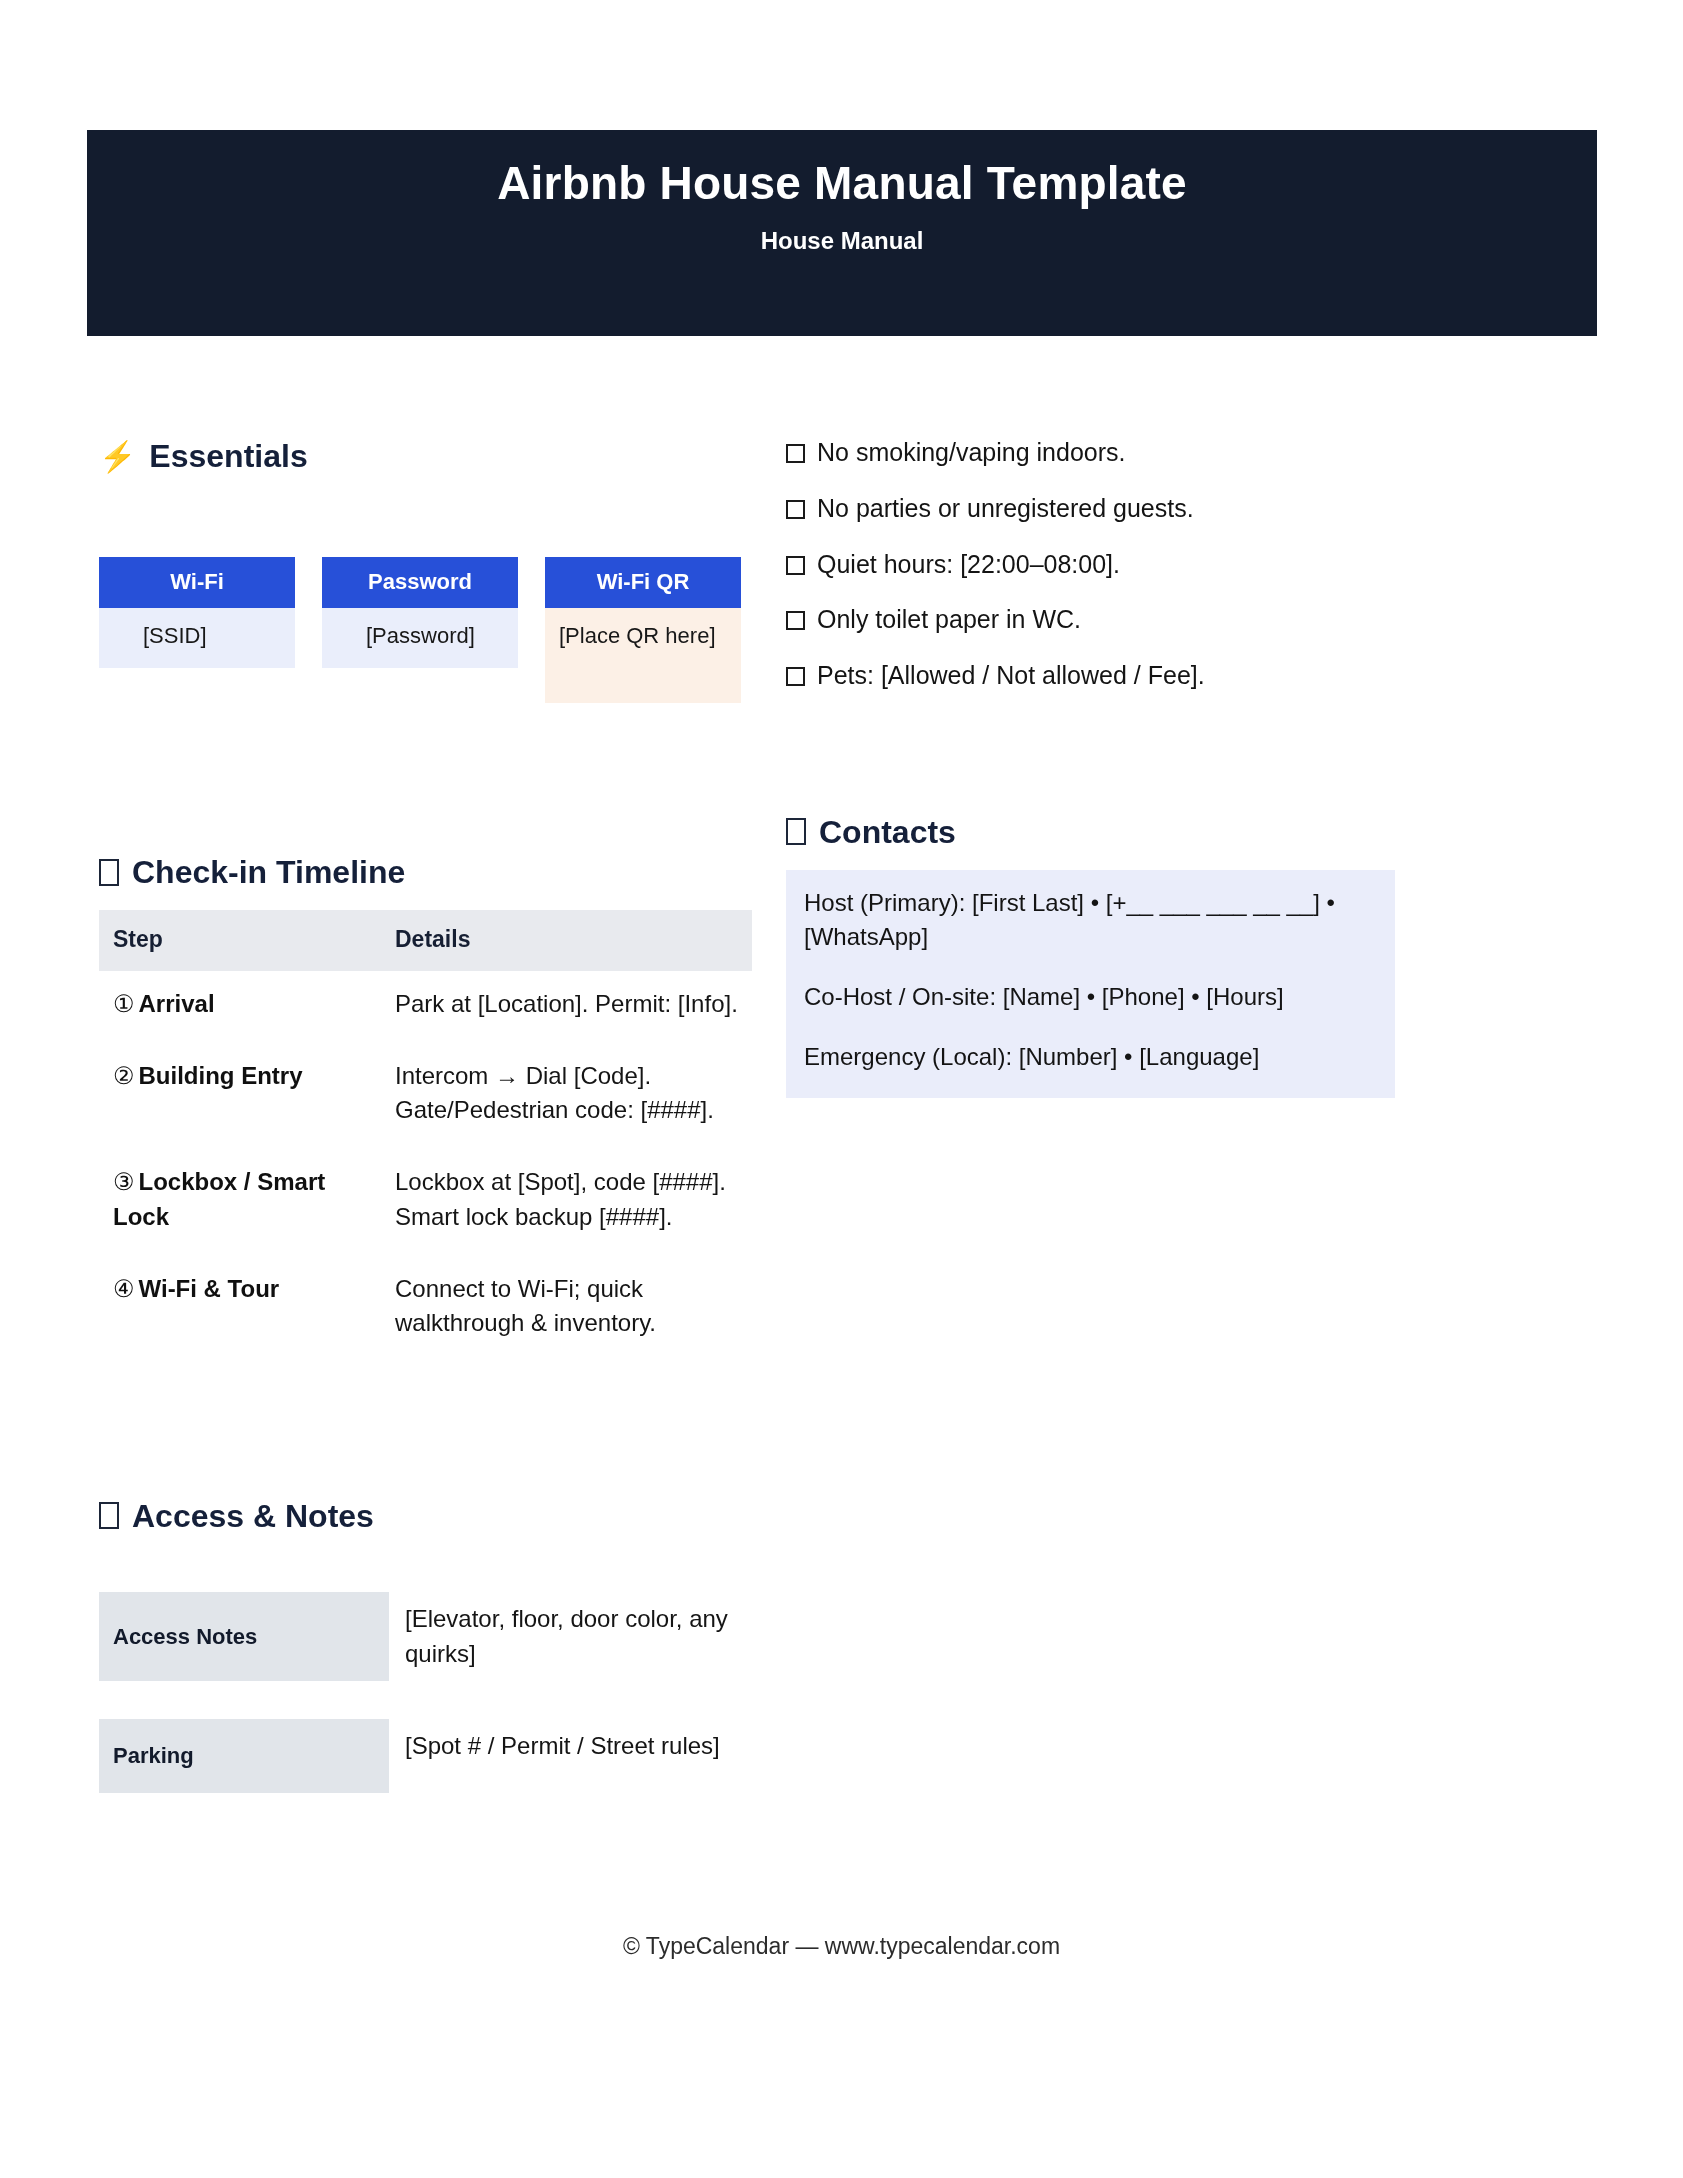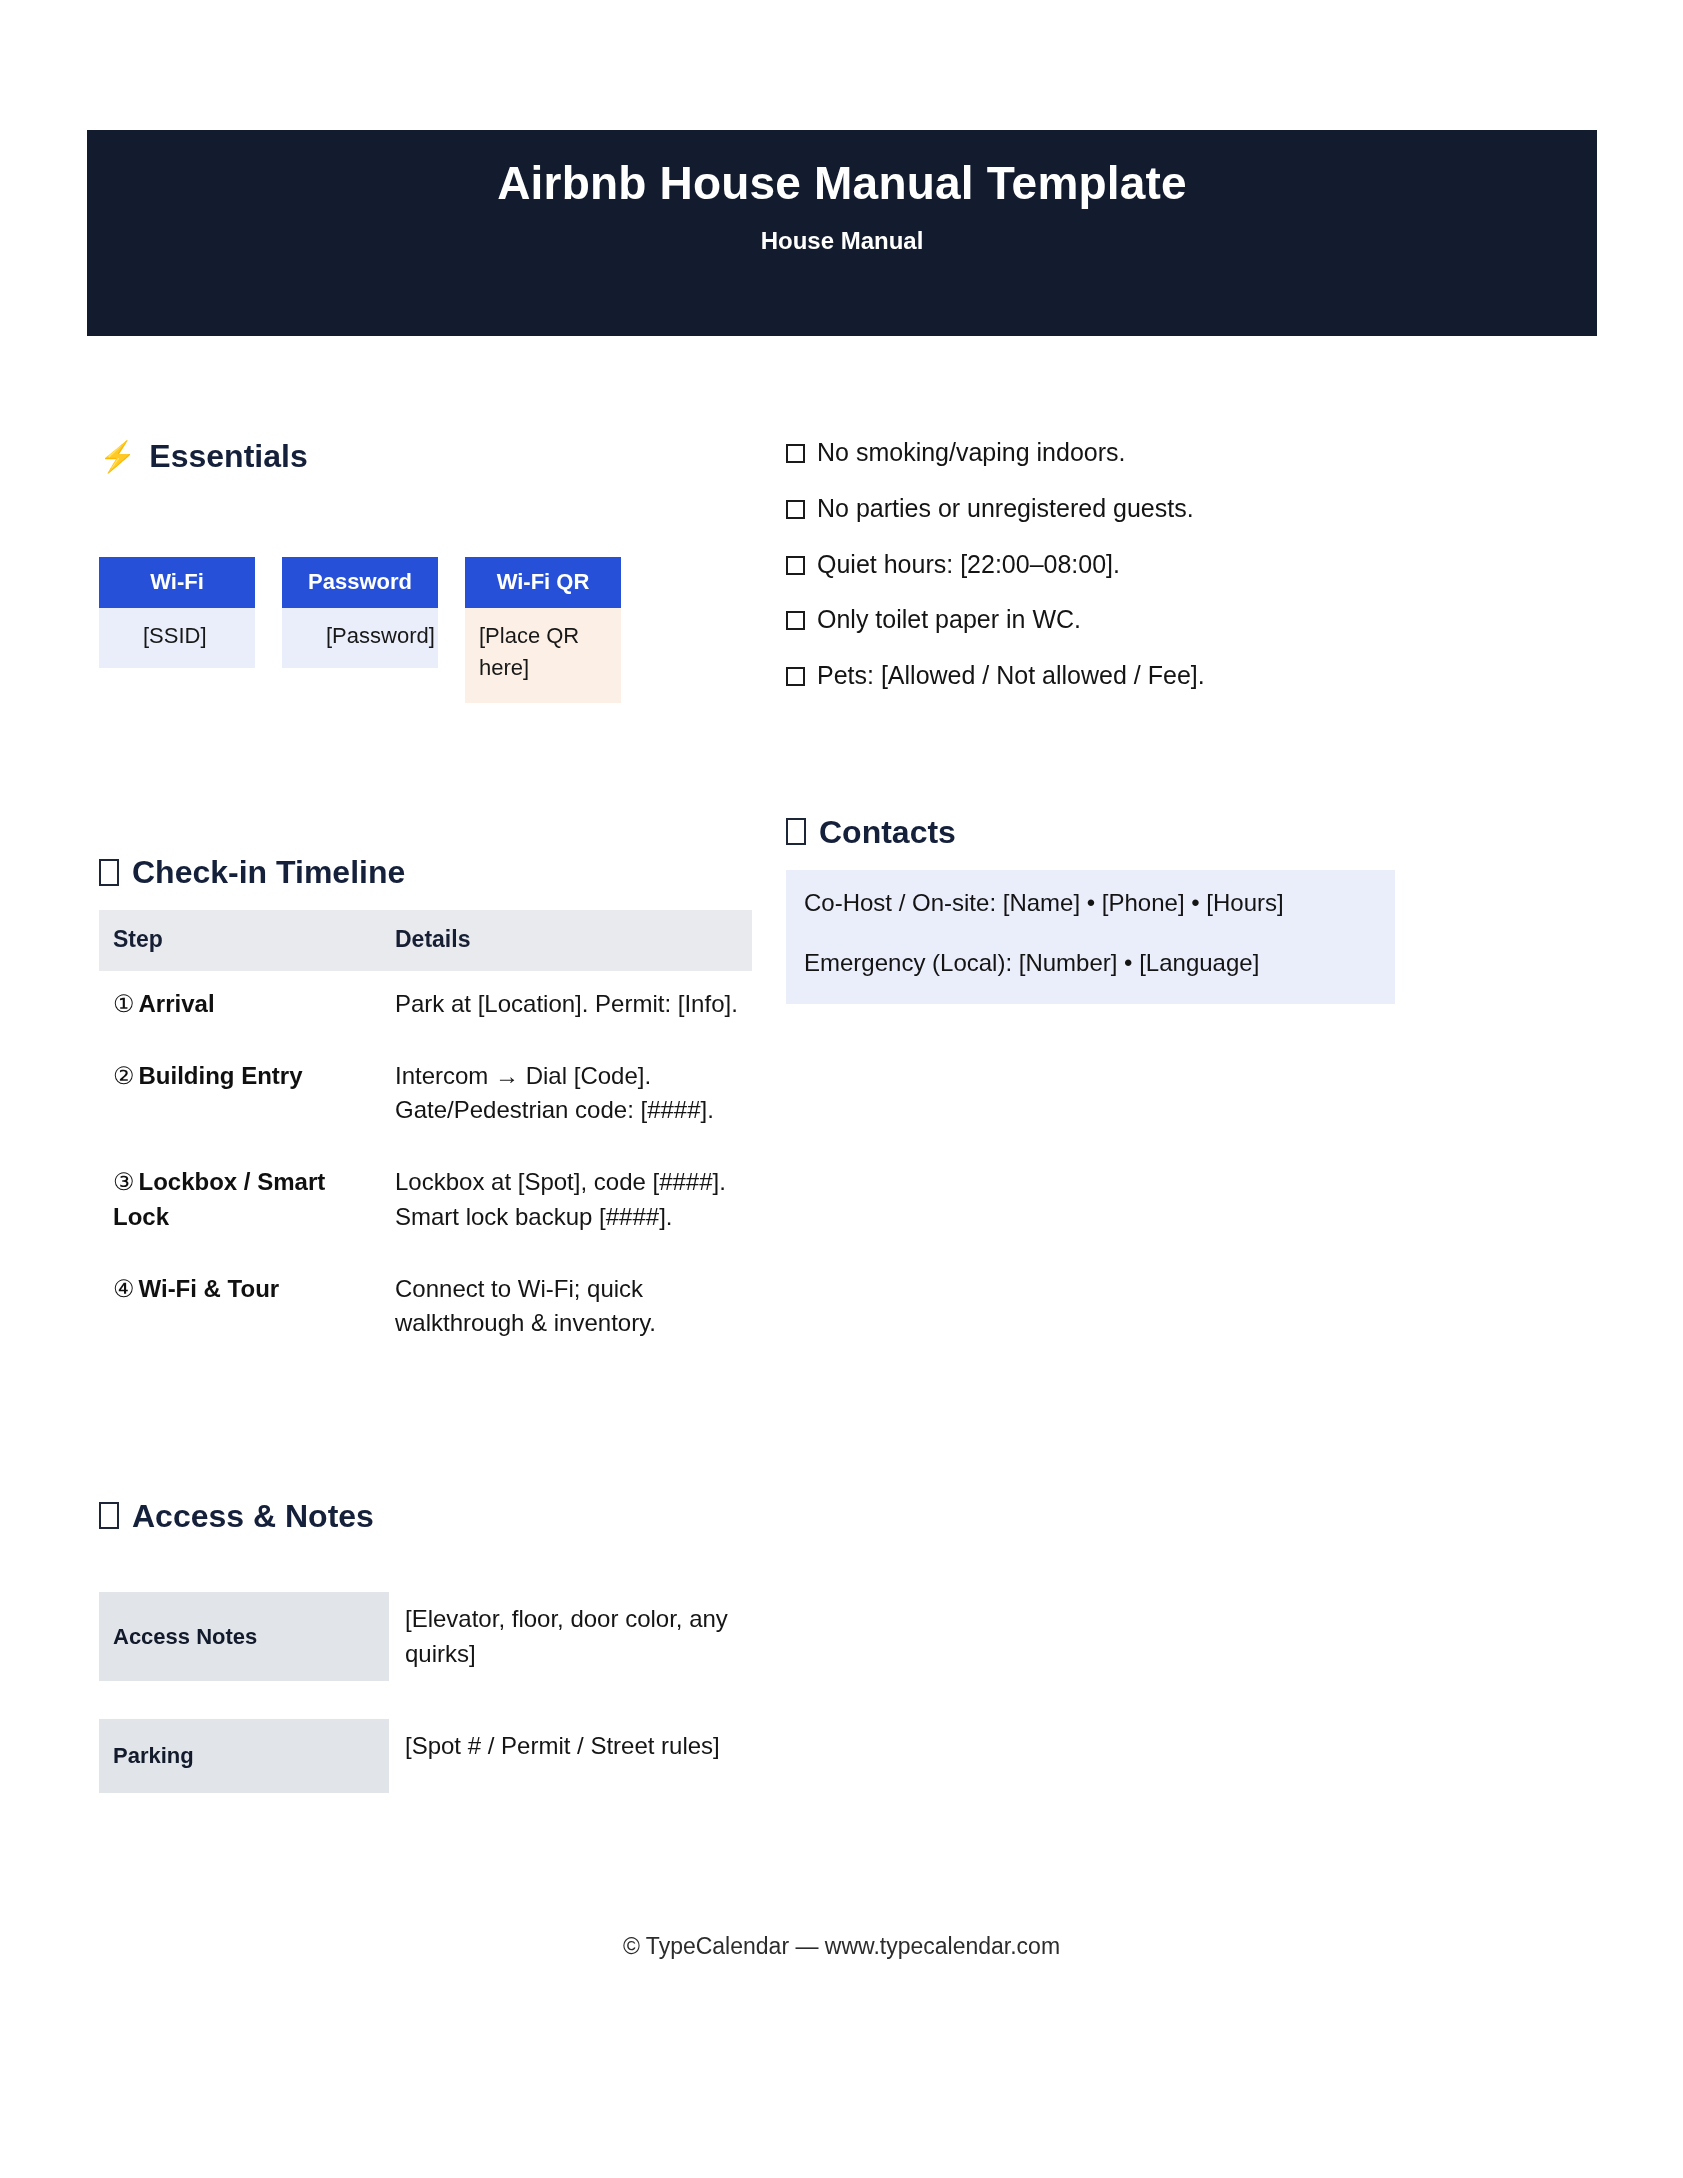--- a/index.html
+++ b/index.html
@@ -108,21 +108,21 @@
     transform: translateY(1px);
   }
 
   
   .essentials-wrap {
     margin-top: 81px;
     display: flex;
     gap: 27px;
   }
   .ess-card {
-    width: 156px;
+    width: 196px;
   }
   .ess-card-head {
     background: #2750d8;
     color: #ffffff;
     font-size: 22px;
     font-weight: bold;
     text-align: center;
     padding: 13px 4px 14px 4px;
     line-height: 1.1;
   }
@@ -358,20 +358,21 @@
         </li>
       </ul>
     </div>
 
     <div class="contacts-section">
       <div class="section-heading">
         <span class="heading-icon-box"></span>
         <span>Contacts</span>
       </div>
       <div class="contacts-panel">
+        <div class="contact-row">Host (Primary): [First Last] • [+__ ___ ___ __ __] • [WhatsApp]</div>
         <div class="contact-row">Co-Host / On-site: [Name] • [Phone] • [Hours]</div>
         <div class="contact-row">Emergency (Local): [Number] • [Language]</div>
       </div>
     </div>
 
   </div>
 
   <div class="footer">© TypeCalendar — www.typecalendar.com</div>
 
 </div>

